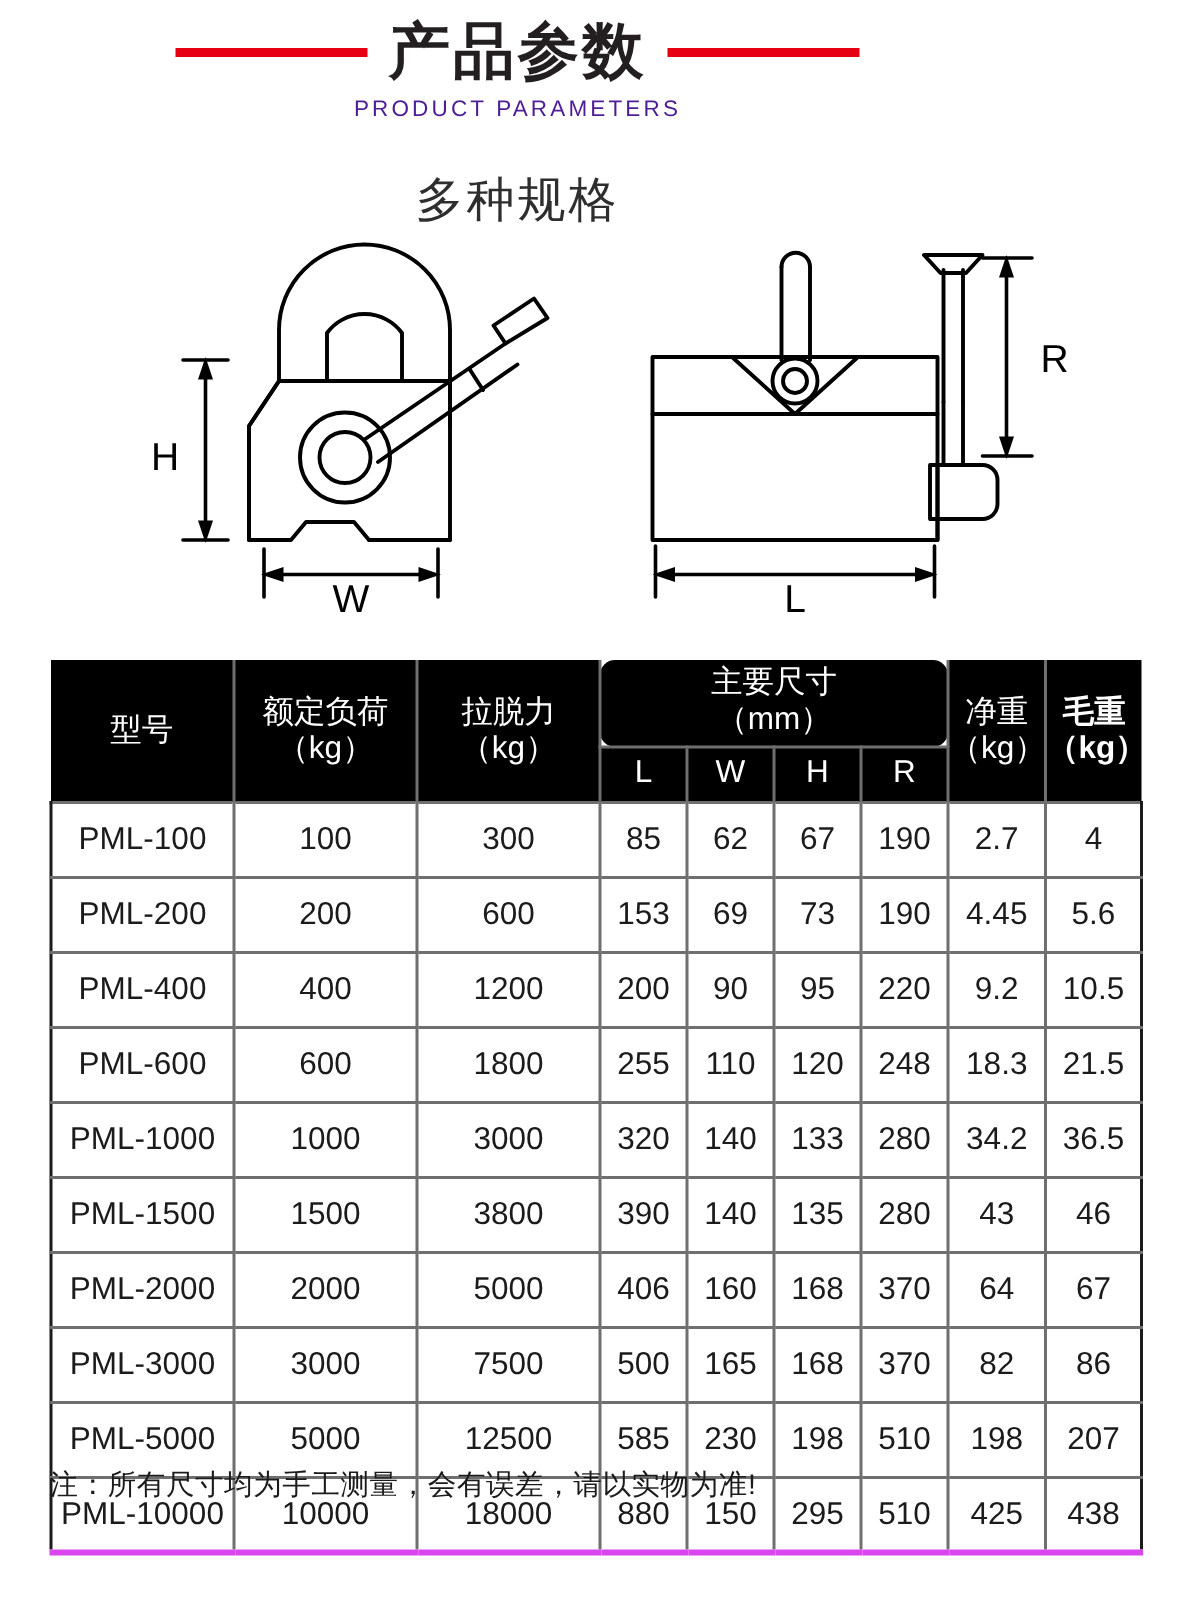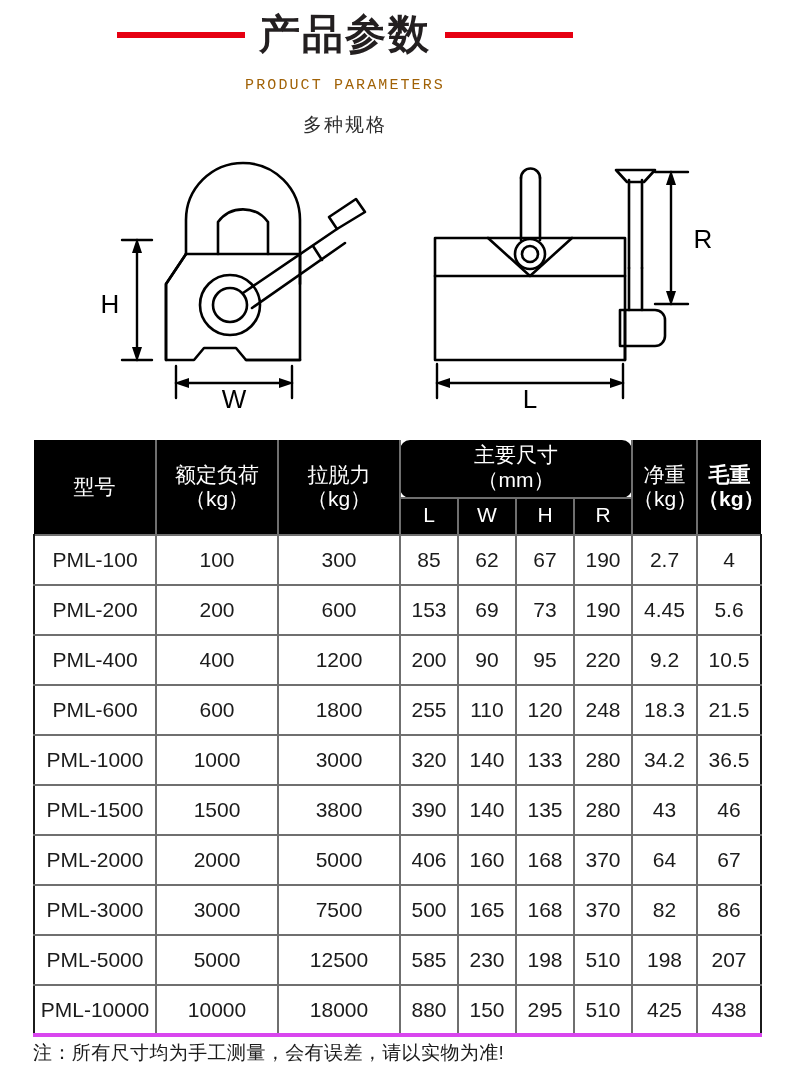--- a/index.html
+++ b/index.html
@@ -38,34 +38,33 @@
   }
   .title-cn {
     font-size: 41px;
     font-weight: bold;
     color: #231f20;
     letter-spacing: 2px;
     line-height: 1;
     white-space: nowrap;
   }
   .title-en {
-    margin-top: 22px;
+    margin-top: 9px;
     font-size: 15px;
-    color: #a16207;
+    color: #4c1d95;
     letter-spacing: 2.1px;
     white-space: nowrap;
-    font-family: Liberation Mono, monospace;
   }
 
   
   .subtitle {
     position: absolute;
     top: 112px; left: 0; right: 0;
     text-align: center;
-    font-size: 19px;
+    font-size: 32px;
     color: #2e2e2e;
     letter-spacing: 2px;
   }
 
   
   .diagrams {
     position: absolute;
     top: 158px; left: 0;
     width: 790px;
     height: 262px;
@@ -115,21 +114,21 @@
     height: 50px;
     border: 2px solid #6f6f6f;
   }
   .spec-table tbody tr td:first-child { border-left: 2px solid #1b1b1b; }
   .spec-table tbody tr td:last-child  { border-right: 2px solid #1b1b1b; }
   .spec-table tbody tr:last-child td  { border-bottom: 4px solid #d946ef; }
 
   
   .footnote {
     position: absolute;
-    top: 1040px;
+    top: 977px;
     left: 33px;
     font-size: 19px;
     color: #1b1b1b;
     letter-spacing: 0.4px;
     white-space: nowrap;
   }
 </style>
 </head>
 <body>
 

